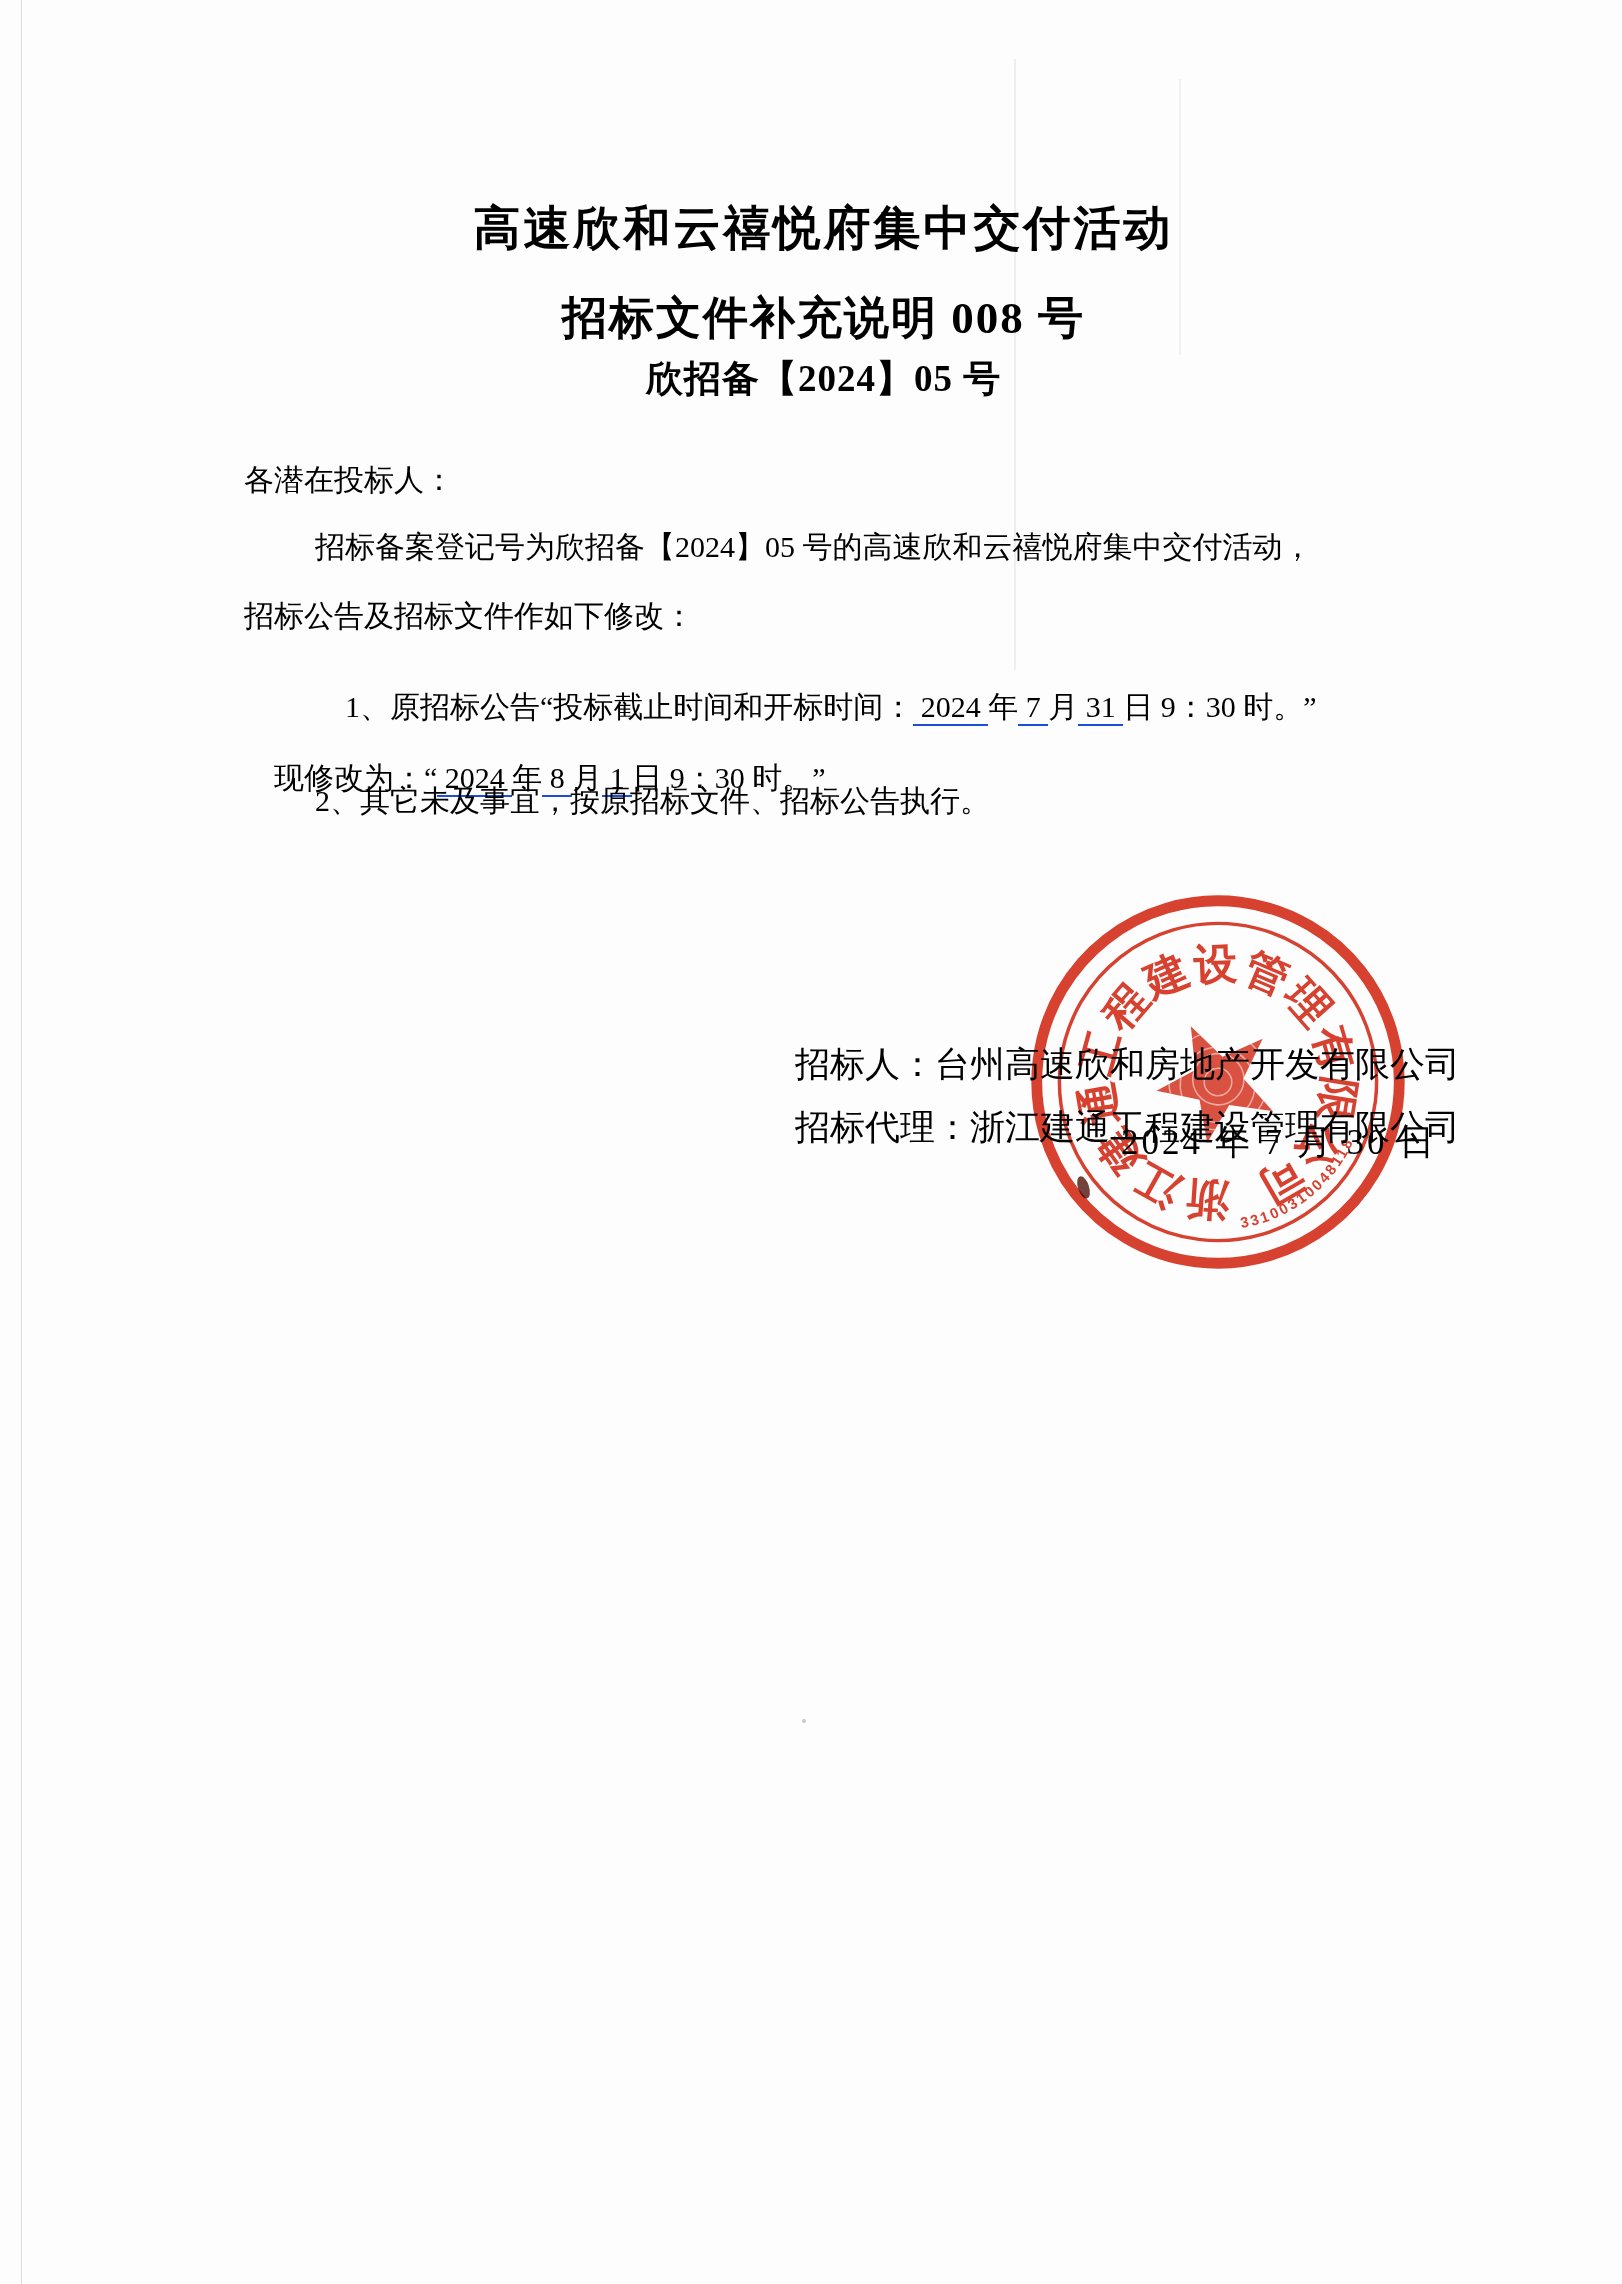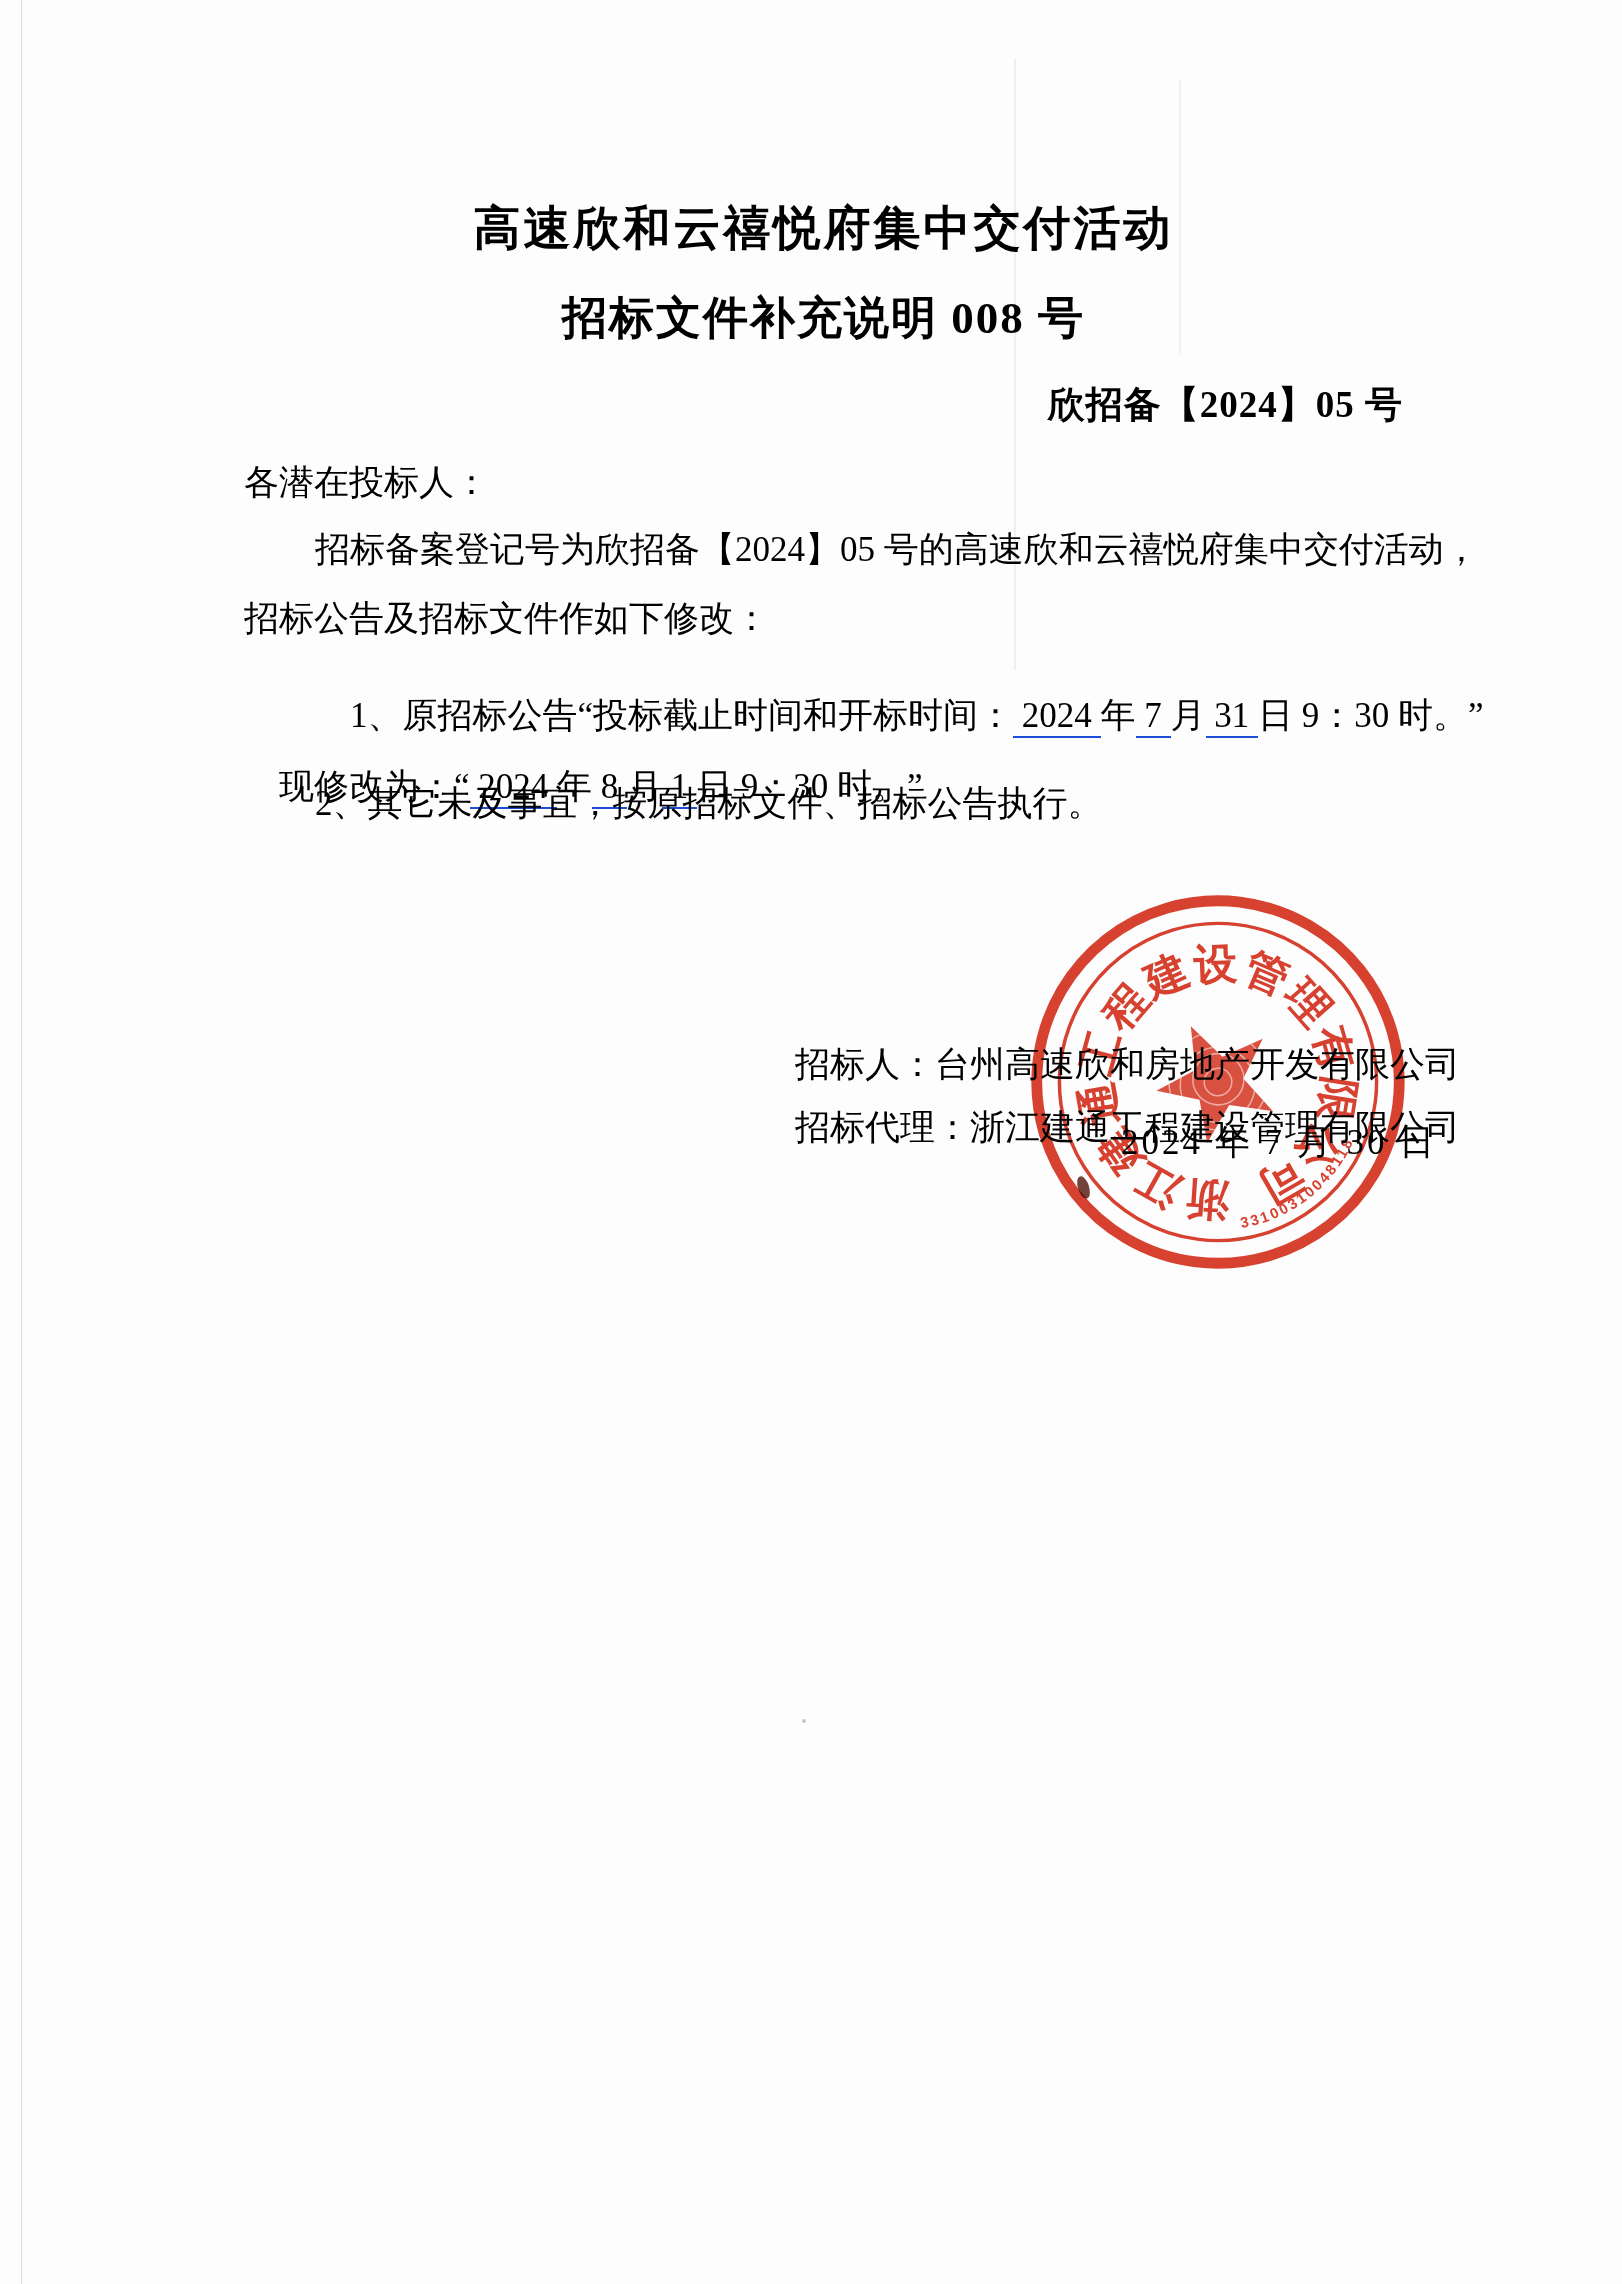--- a/index.html
+++ b/index.html
@@ -7,22 +7,22 @@
     position:relative;width:1622px;height:2284px;overflow:hidden;
     background:#fdfdfe;
     font-family:"Liberation Serif","DejaVu Serif",serif;
     color:#000000;
   }
   .line{position:absolute;white-space:pre;line-height:1.25;}
   .t{white-space:pre;}
   .title{left:244px;width:1159px;text-align:center;font-weight:bold;}
   .title1{top:199px;font-size:47px;letter-spacing:3px;}
   .title2{top:290px;font-size:45px;letter-spacing:2px;}
-  .title3{top:382px;font-size:37px;letter-spacing:1px;text-align:right;}
-  .body-line{font-size:35px;}
+  .title3{top:356px;font-size:37px;letter-spacing:1px;}
+  .body-line{font-size:30px;}
   .salutation{left:244px;top:461px;}
   .p1l1{left:315px;top:528px;}
   .p1l2{left:244px;top:597px;}
   .p2l1{left:315px;top:650px;}
   .p2l2{left:244px;top:721px;}
   .p3{left:315px;top:782px;}
   .u{border-bottom:2px solid #1d4ed8;padding-bottom:1px;}
   .sig{font-size:35px;}
   .sig1{left:760px;top:999px;}
   .sig2{left:760px;top:1062px;}

